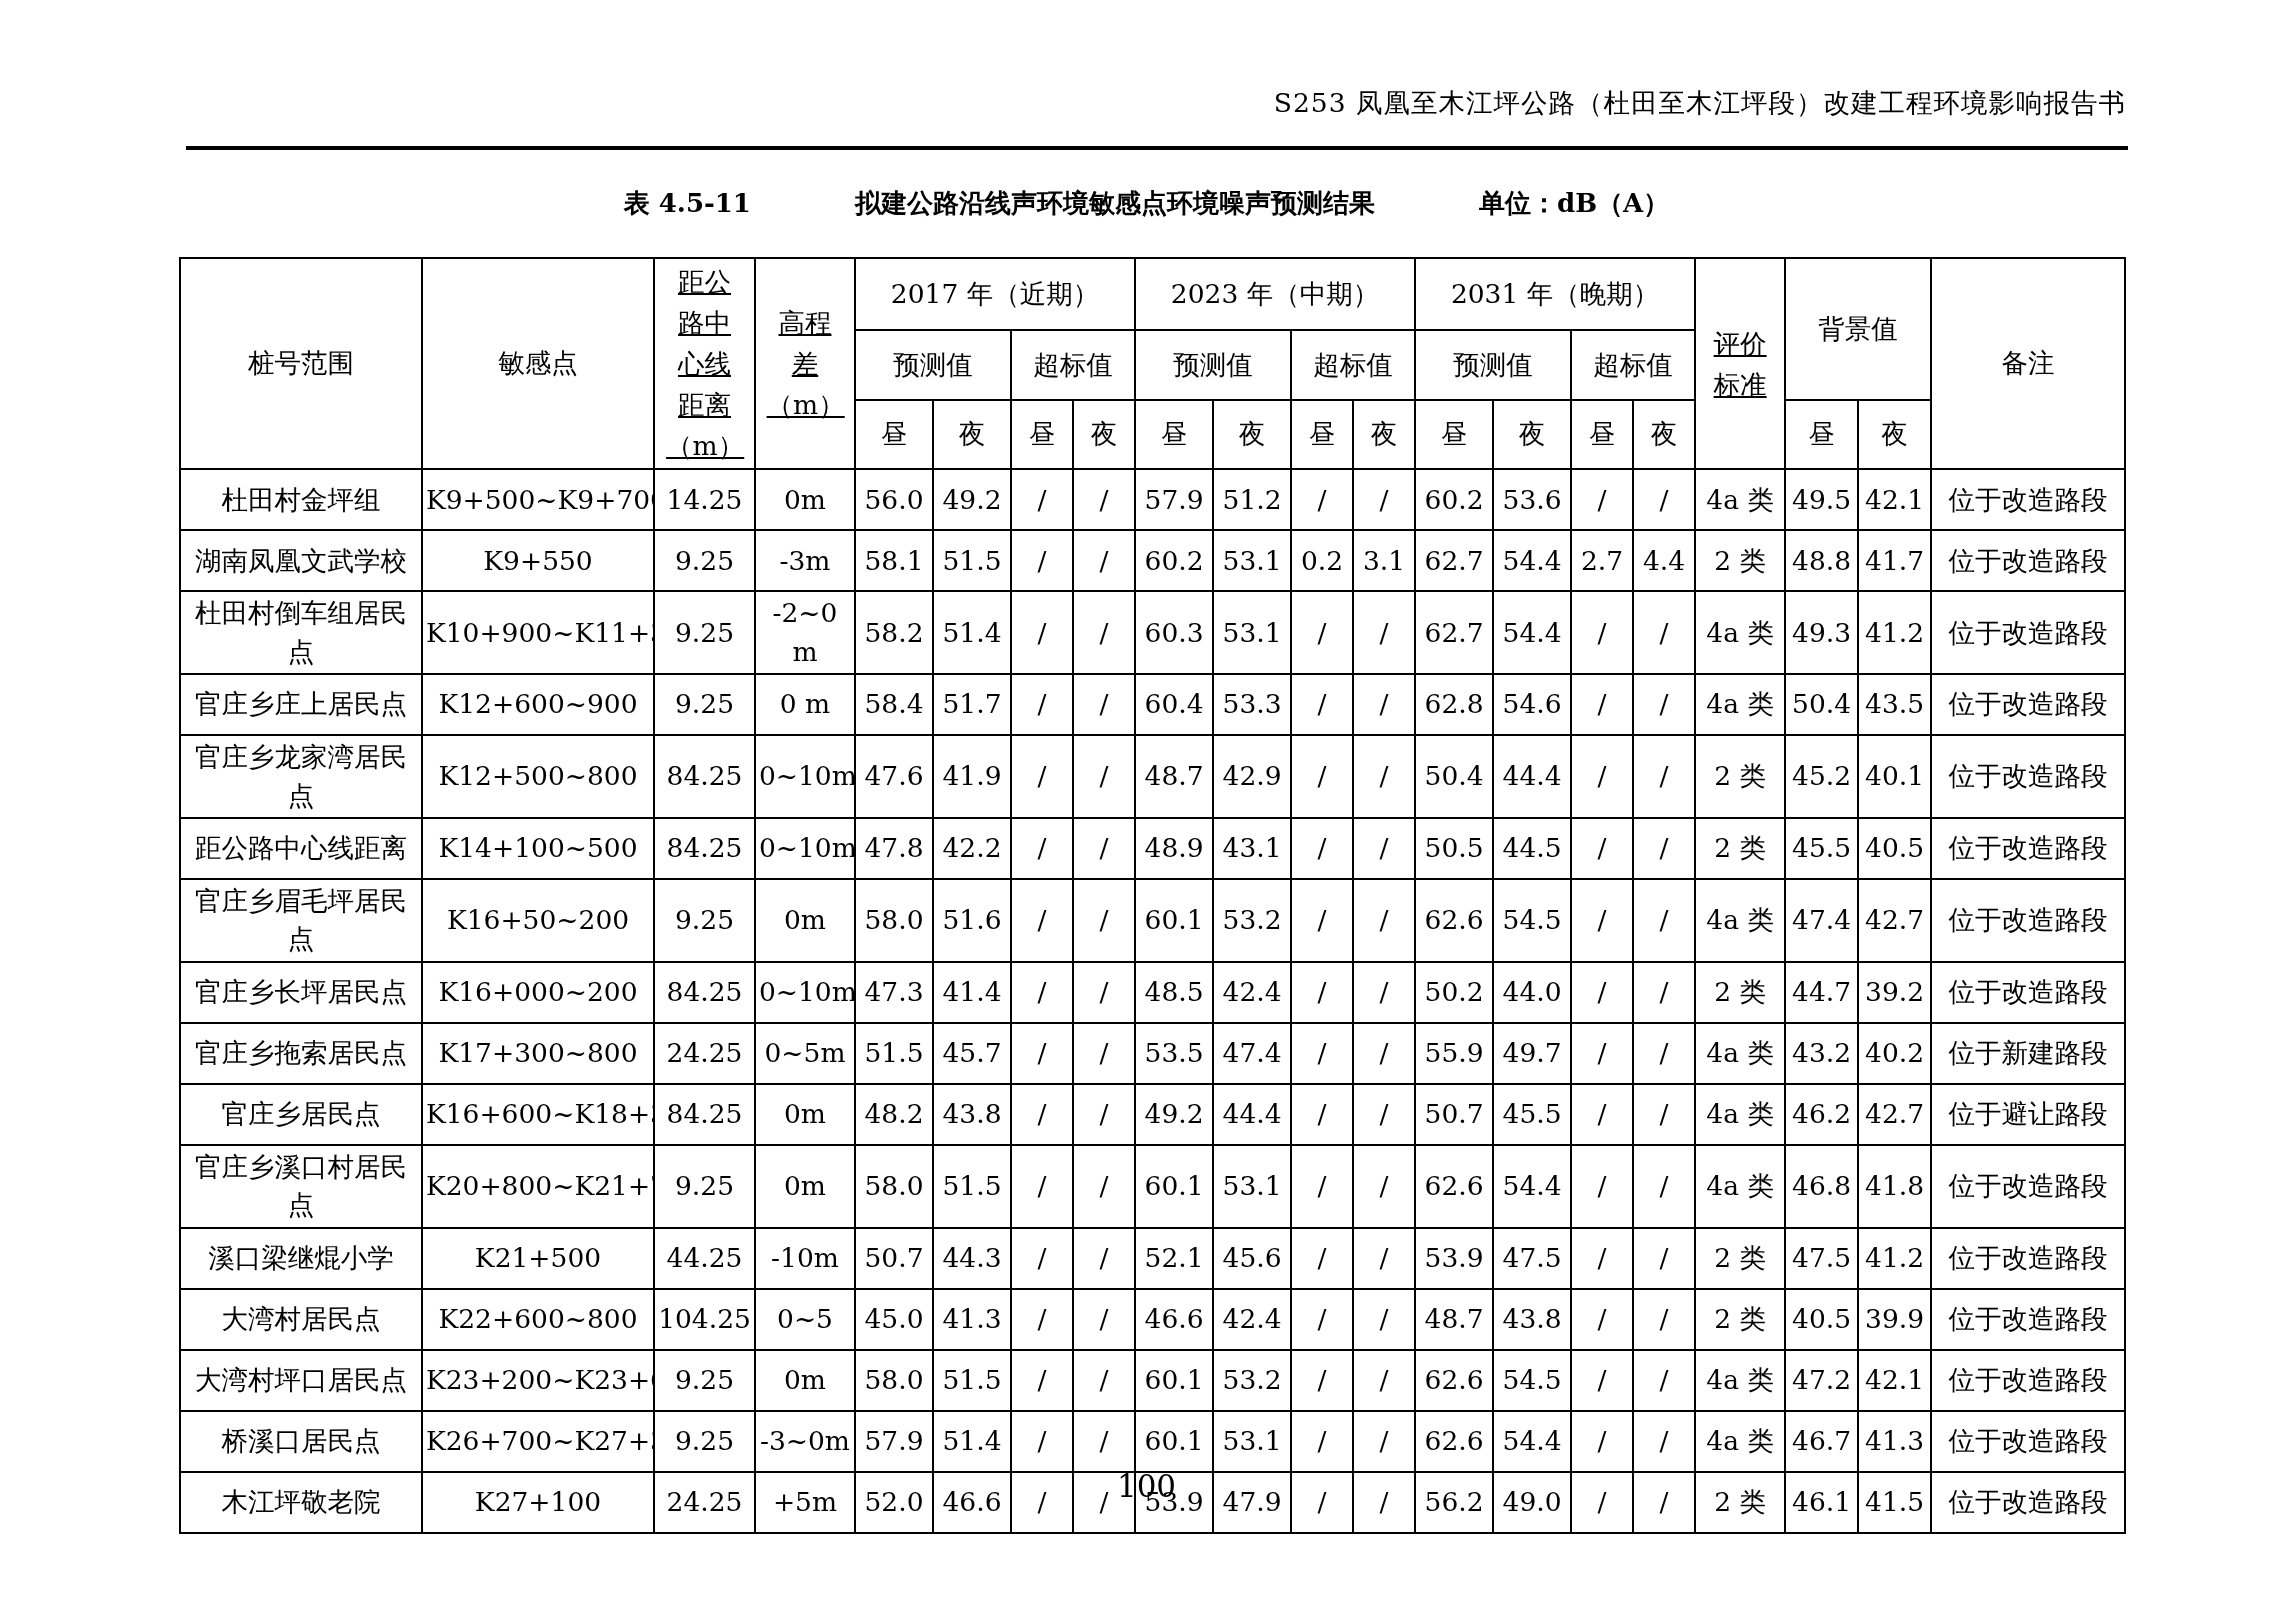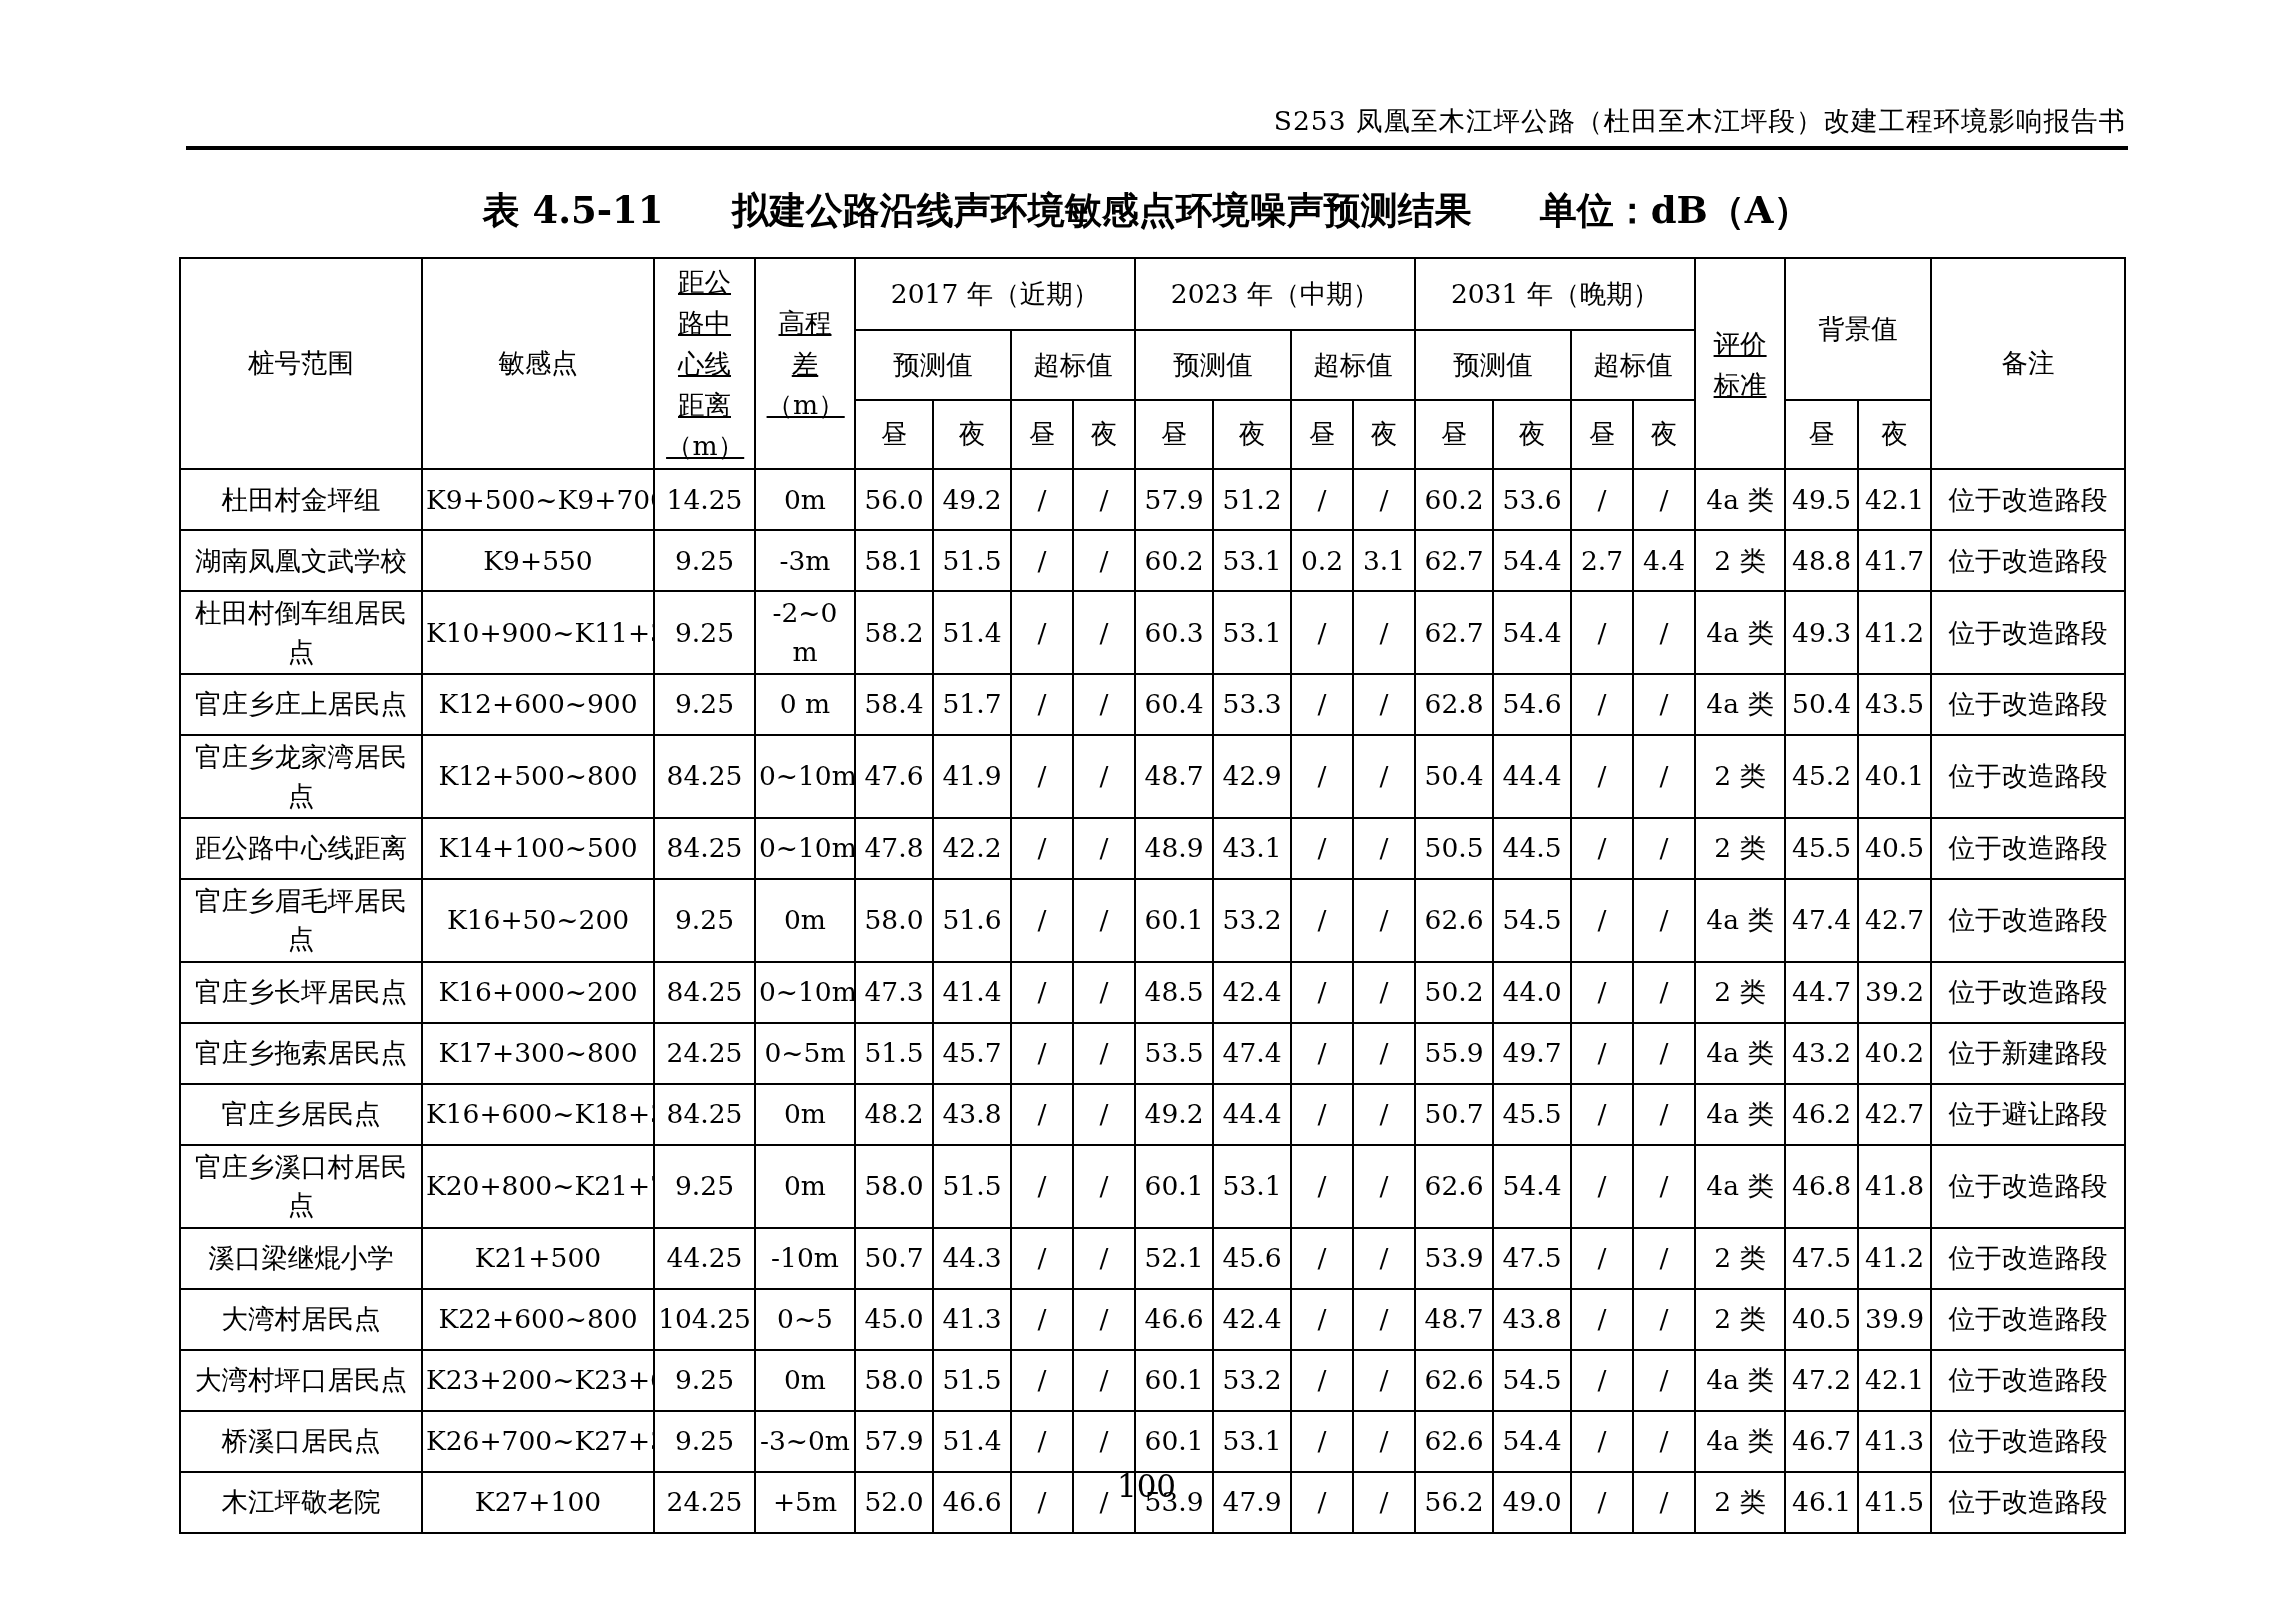--- a/index.html
+++ b/index.html
@@ -5,31 +5,31 @@
   html,body{margin:0;padding:0;background:#e8e8e8;}
   .page{
     position:relative;
     width:2293px;height:1621px;
     background:#ffffff;
     font-family:"DejaVu Serif","Liberation Serif",serif;
     color:#000;
     overflow:hidden;
   }
   .doc-header{
-    position:absolute;top:103px;right:167px;
+    position:absolute;top:85px;right:167px;
     font-size:26.5px;letter-spacing:1px;white-space:nowrap;
   }
   .header-rule{
     position:absolute;top:146px;left:186px;right:165px;
     height:3.9px;background:#000;
   }
   .caption{
     position:absolute;top:186px;left:0;right:0;
-    display:flex;justify-content:center;align-items:baseline;gap:68px;
-    font-size:37px;font-weight:bold;white-space:nowrap;
+    display:flex;justify-content:center;align-items:baseline;gap:104px;
+    font-size:26px;font-weight:bold;white-space:nowrap;
   }
   table.noise{
     position:absolute;top:257px;left:179px;
     width:1946px;
     border-collapse:collapse;
     table-layout:fixed;
     font-size:26.5px;
   }
   table.noise th,table.noise td{
     border:2px solid #000;

